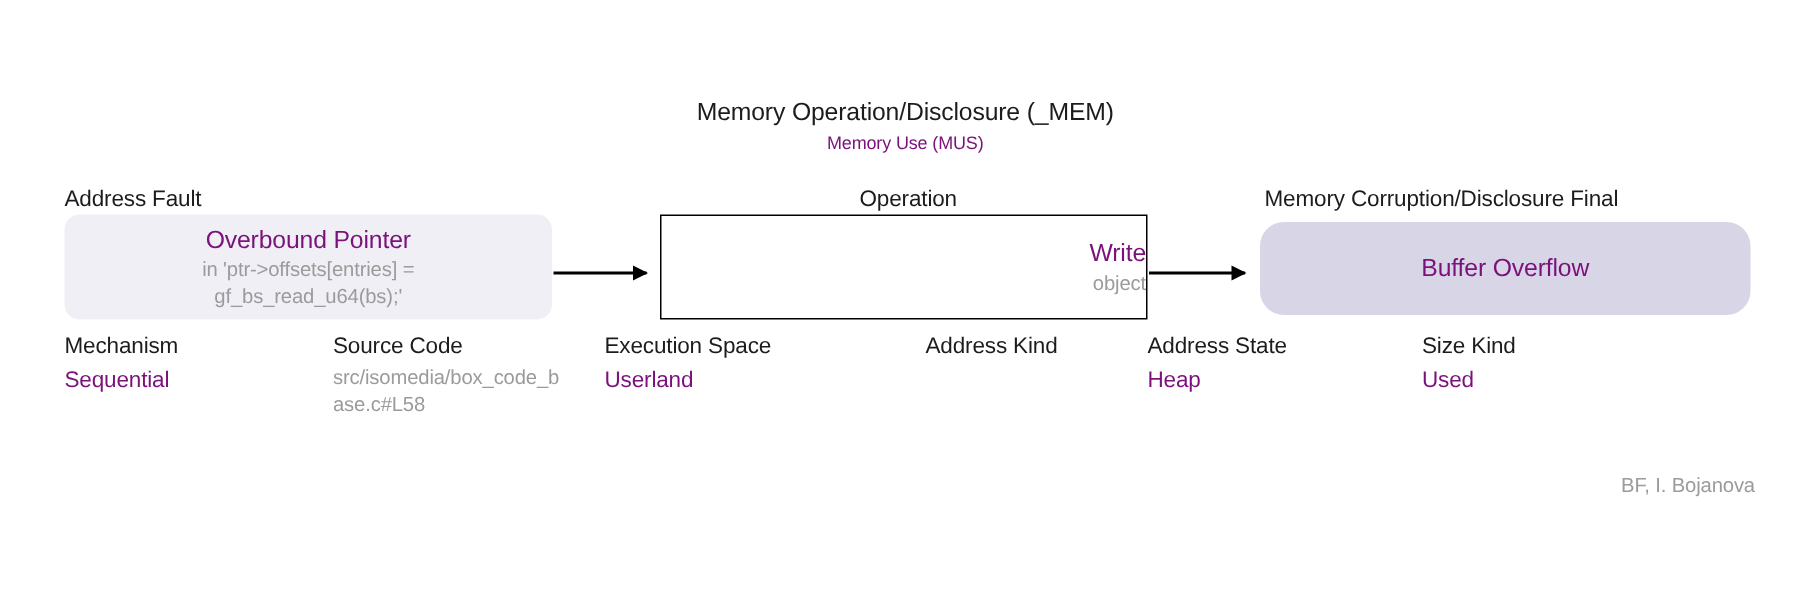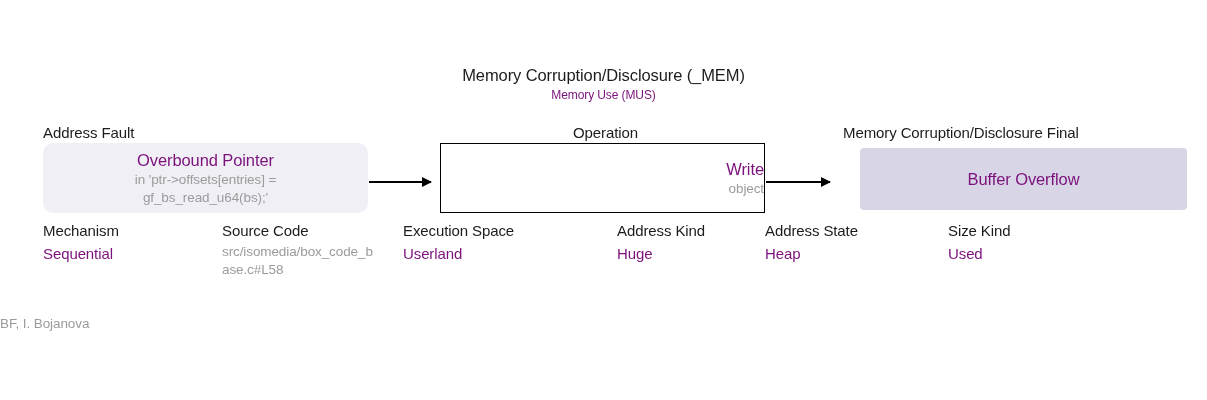--- a/index.html
+++ b/index.html
@@ -96,22 +96,21 @@
     align-items: flex-end;
   }
   #node-operation .primary { margin-bottom: 0px; }
 
   #node-final {
     left: 840px;
     top: 148px;
     width: 327px;
     height: 62px;
     background: #d8d5e7;
-    border-radius: 4px;
-    margin-left: 20px;
+    border-radius: 16px;
   }
 
   
   .arrow {
     position: absolute;
     height: 2px;
     background: #000000;
   }
   .arrow::after {
     content: "";
@@ -164,31 +163,31 @@
   #attr-address-kind    { left: 617px; }
   #attr-address-state   { left: 765px; }
   #attr-size-kind       { left: 948px; }
 
   
   #footer-credit {
     position: absolute;
     left: 0;
     top: 316px;
     width: 1170px;
-    text-align: left;
+    text-align: right;
     font-size: 13.5px;
     color: #9b9b9b;
     letter-spacing: -0.1px;
   }
 </style>
 </head>
 <body>
 
 <div id="title-block">
-  <div class="cls">Memory Corruption/Disclosure (_MEM)</div>
+  <div class="cls">Memory Operation/Disclosure (_MEM)</div>
   <div class="sub">Memory Use (MUS)</div>
 </div>
 
 <div id="stage">
 
   <div class="section-label" style="left:43px; top:124px;">Address Fault</div>
 
   <div class="section-label" style="left:443px; top:124px; width:325px; text-align:center;">Operation</div>
 
   <div class="section-label" style="left:843px; top:124px;">Memory Corruption/Disclosure Final</div>
@@ -222,21 +221,20 @@
     <span class="note">src/isomedia/box_code_base.c#L58</span>
   </div>
 
   <div class="attr" id="attr-execution-space">
     <span class="k">Execution Space</span>
     <span class="v">Userland</span>
   </div>
 
   <div class="attr" id="attr-address-kind">
     <span class="k">Address Kind</span>
-    <span class="v">Huge</span>
   </div>
 
   <div class="attr" id="attr-address-state">
     <span class="k">Address State</span>
     <span class="v">Heap</span>
   </div>
 
   <div class="attr" id="attr-size-kind">
     <span class="k">Size Kind</span>
     <span class="v">Used</span>

